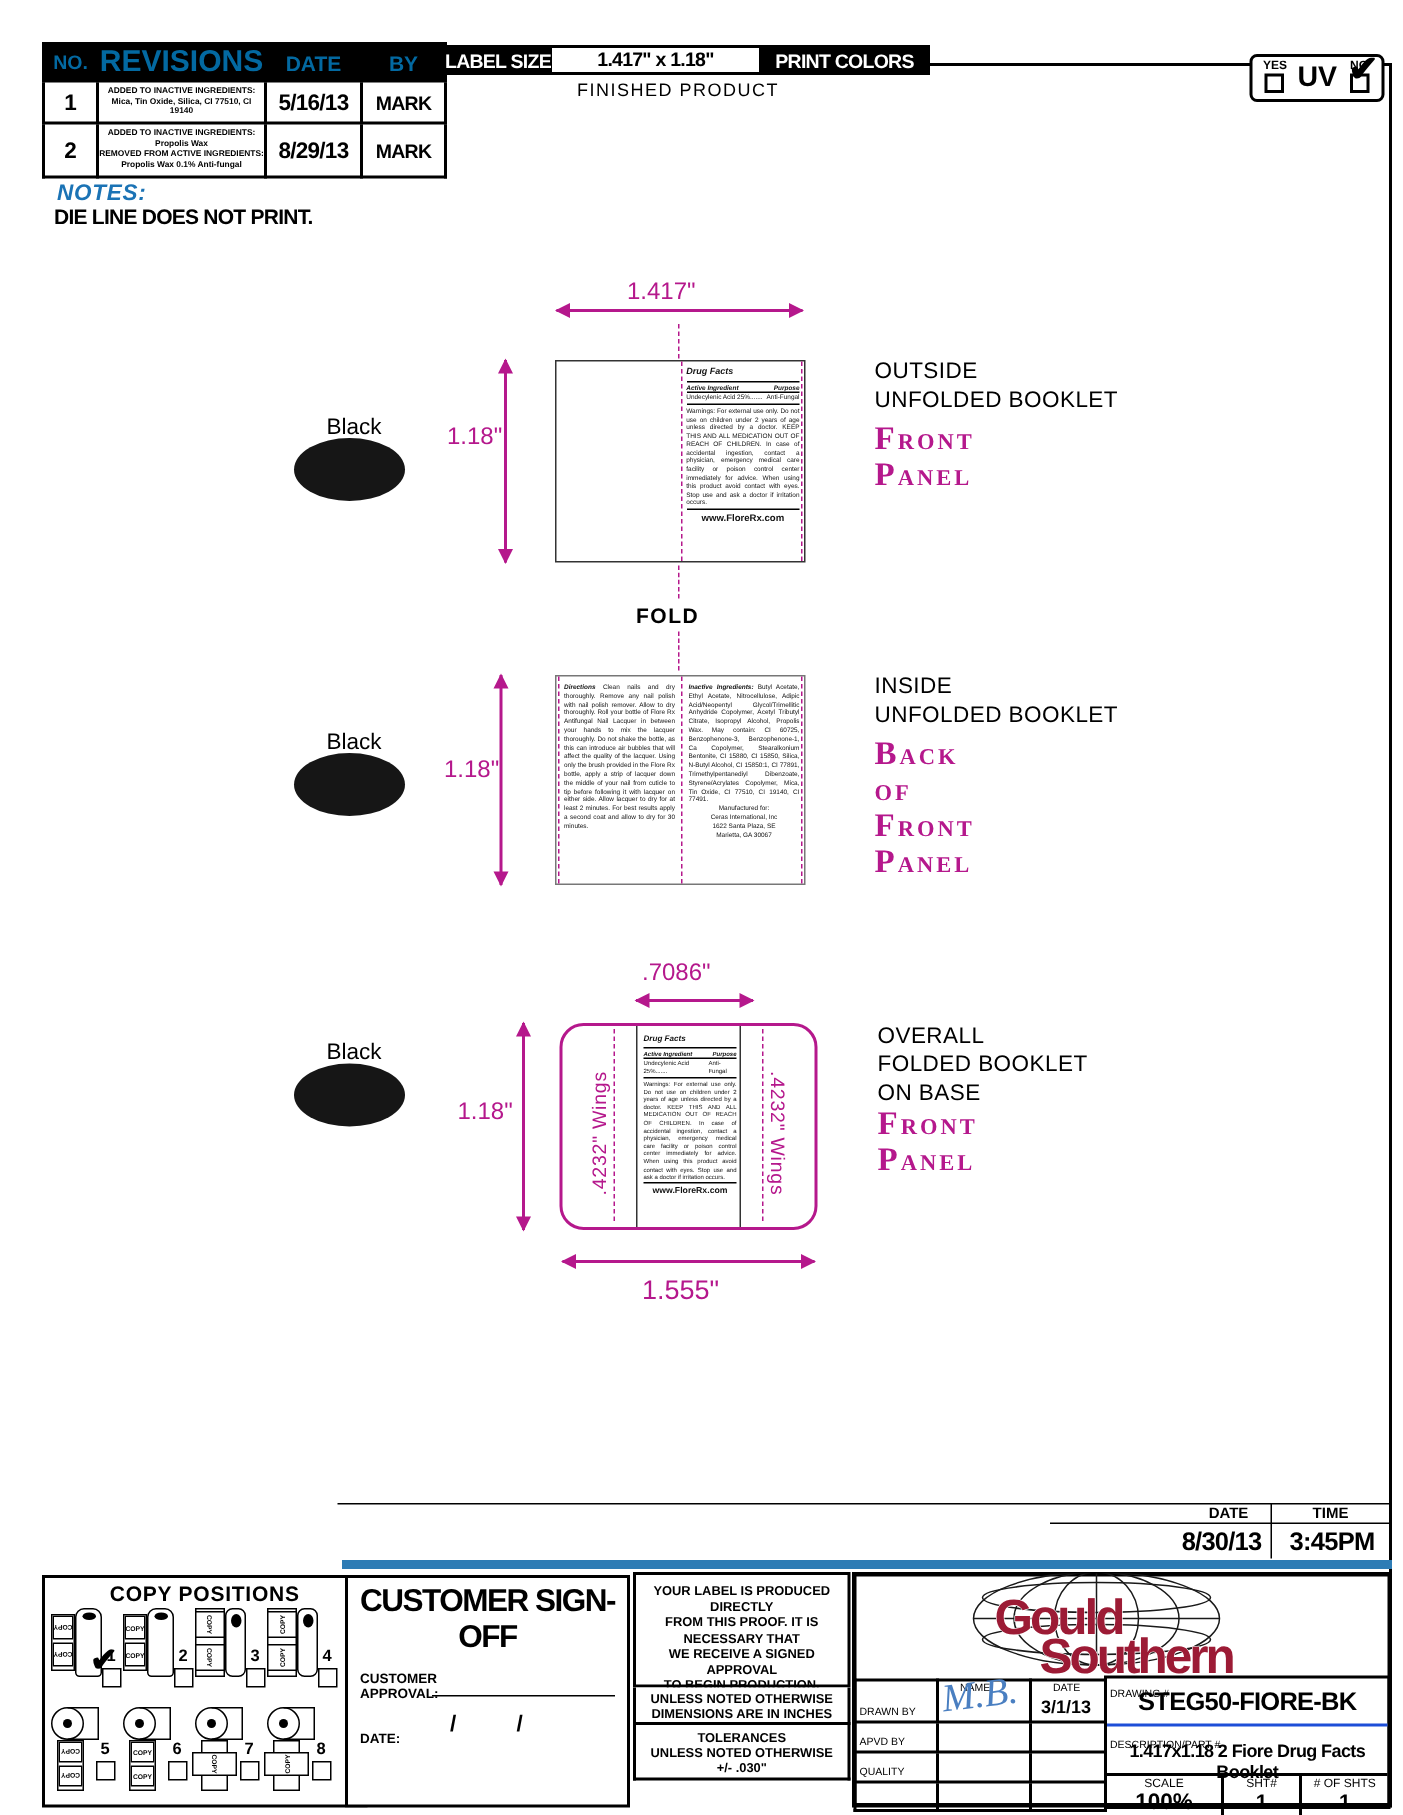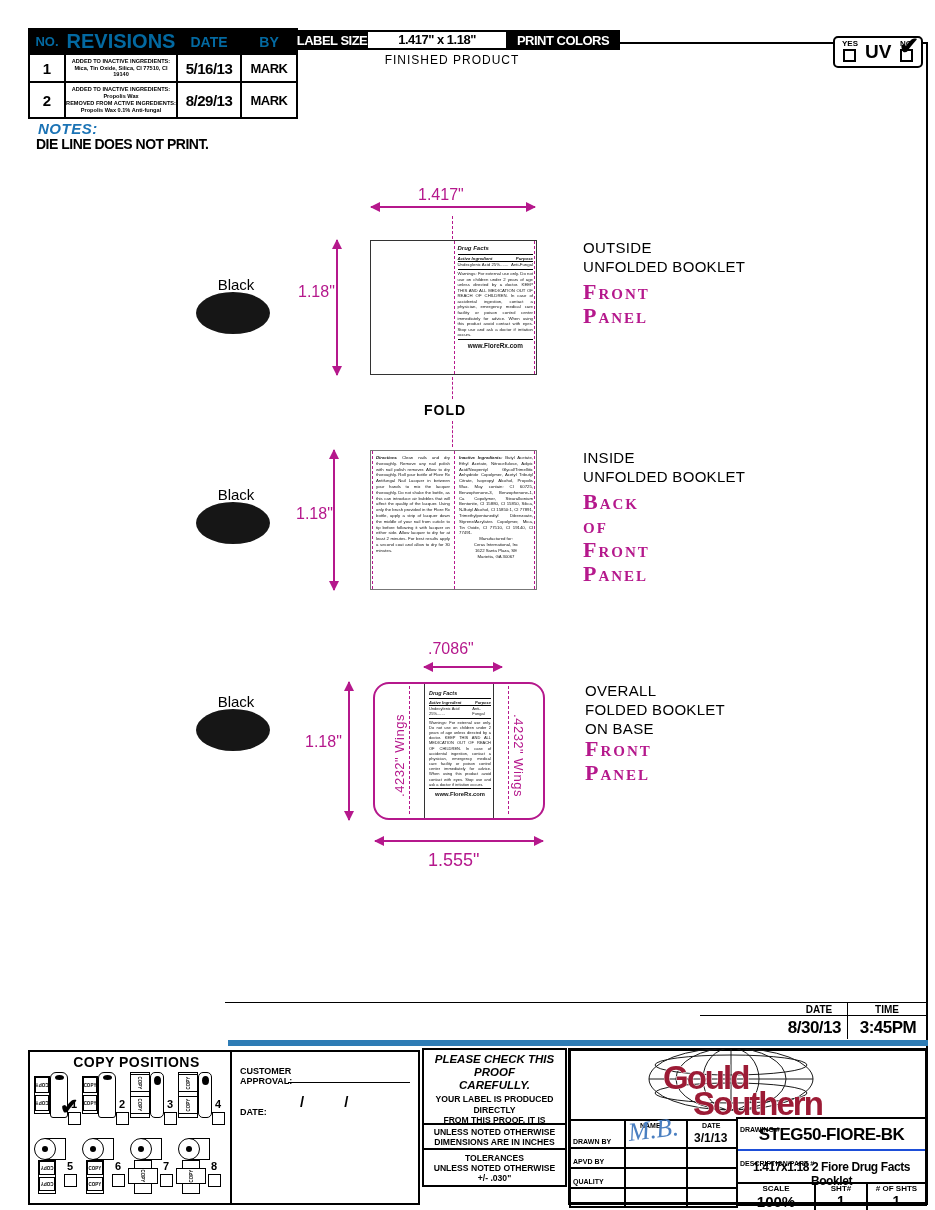--- a/index.html
+++ b/index.html
@@ -66,21 +66,21 @@
   .cp-check{position:absolute;font-size:22px;font-weight:bold;line-height:1}
   .chip{border:1px solid #000;background:#fff;font-size:4.5px;font-weight:bold;
         display:flex;align-items:center;justify-content:center;overflow:hidden}
   .r180{transform:rotate(180deg)}
   .r90{transform:rotate(90deg)}
   .r270{transform:rotate(270deg)}
 
   
   table.tb{border-collapse:collapse;table-layout:fixed}
   table.tb td{border:2px solid #000;padding:0;vertical-align:middle}
-  .lbl7{font-size:7px;font-weight:bold}
+  .lbl7{font-size:7px;font-weight:normal}
   .wing{color:var(--magenta);font-size:13px;letter-spacing:.5px;white-space:nowrap}
 </style>
 </head>
 <body>
 
 <table class="rev abs" style="left:28px;top:28px;width:268px">
   <tbody>
       <tr style="height:20px">
     <th style="width:36px;font-size:13px">NO.</th>
     <th style="width:112px;font-size:20px">REVISIONS</th>
@@ -332,33 +332,32 @@
     <div class="abs" style="left:11px;top:0;width:21px;height:22px;border:1px solid #000;border-left:none"></div>
     <div class="abs" style="left:4px;top:22px;width:18px;height:34px;border:1px solid #000">
       <div class="chip r270" style="width:16px;height:30px">COPY</div>
     </div>
     <span class="cp-num" style="left:33px;top:22px">8</span>
     <span class="cp-box" style="left:30px;top:36px"></span>
   </div>
 </div>
 
 <div class="abs box" style="left:230px;top:1050px;width:190px;height:155px;padding:4px 8px">
+  <div class="b ctr" style="font-size:21px;letter-spacing:-1px">CUSTOMER SIGN-OFF</div>
   <div class="b pre" style="font-size:9px;margin-top:10px;line-height:10px">CUSTOMER
 APPROVAL:</div>
   <div style="border-bottom:1.5px solid #000;margin-top:-4px;margin-left:48px"></div>
   <div style="position:relative;margin-top:18px">
     <span class="b" style="font-size:9px">DATE:</span>
     <span class="b abs" style="left:60px;top:-8px;font-size:15px;letter-spacing:18px">/          /</span>
     
   </div>
 </div>
 
 <div class="abs box ctr" style="left:422px;top:1048px;width:145px;height:77px;padding:3px 2px">
-  <div class="b pre" style="font-size:11.5px;font-style:italic;line-height:13px">PLEASE CHECK THIS PROOF
-CAREFULLY.</div>
   <div class="b pre" style="font-size:8.6px;line-height:10.5px;margin-top:2px">YOUR LABEL IS PRODUCED DIRECTLY
 FROM THIS PROOF. IT IS NECESSARY THAT
 WE RECEIVE A SIGNED APPROVAL
 TO BEGIN PRODUCTION.</div>
 </div>
 <div class="abs box ctr" style="left:422px;top:1125px;width:145px;height:25px;border-top:none">
   <div class="pre b" style="font-size:8.6px;line-height:10px;margin-top:2px">UNLESS NOTED OTHERWISE
 DIMENSIONS ARE IN INCHES</div>
 </div>
 <div class="abs box ctr" style="left:422px;top:1150px;width:145px;height:37px;border-top:none">

